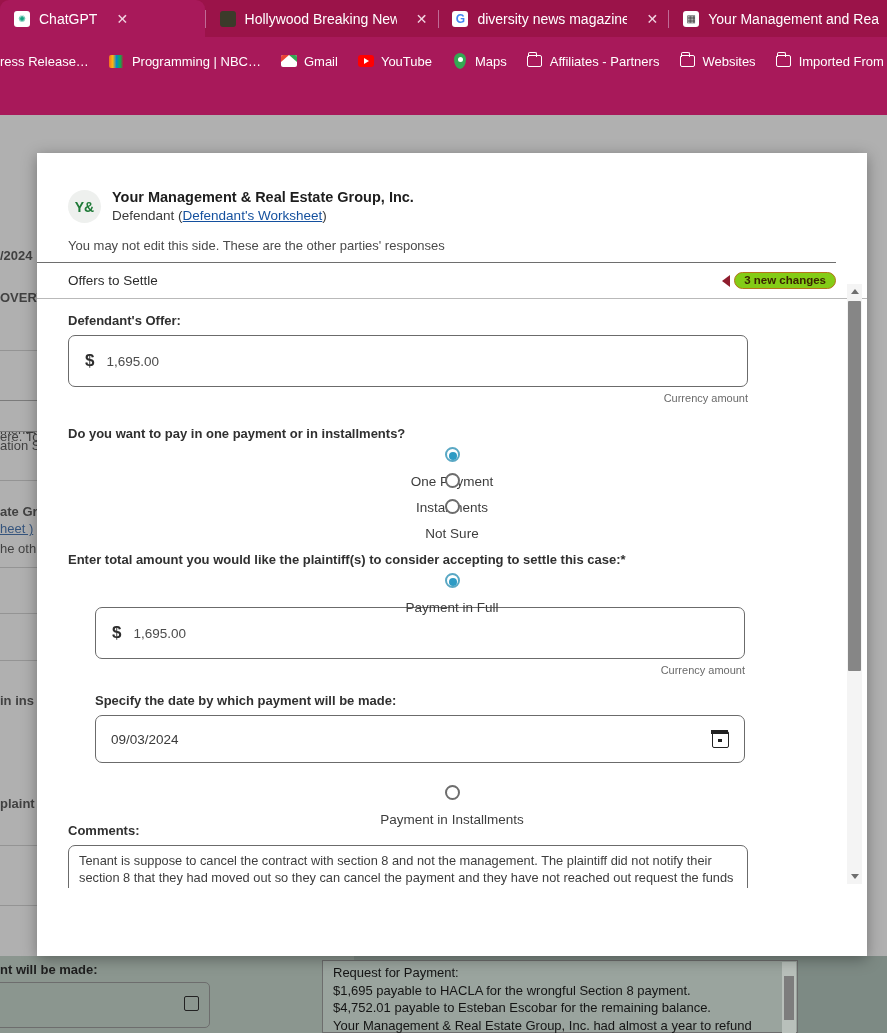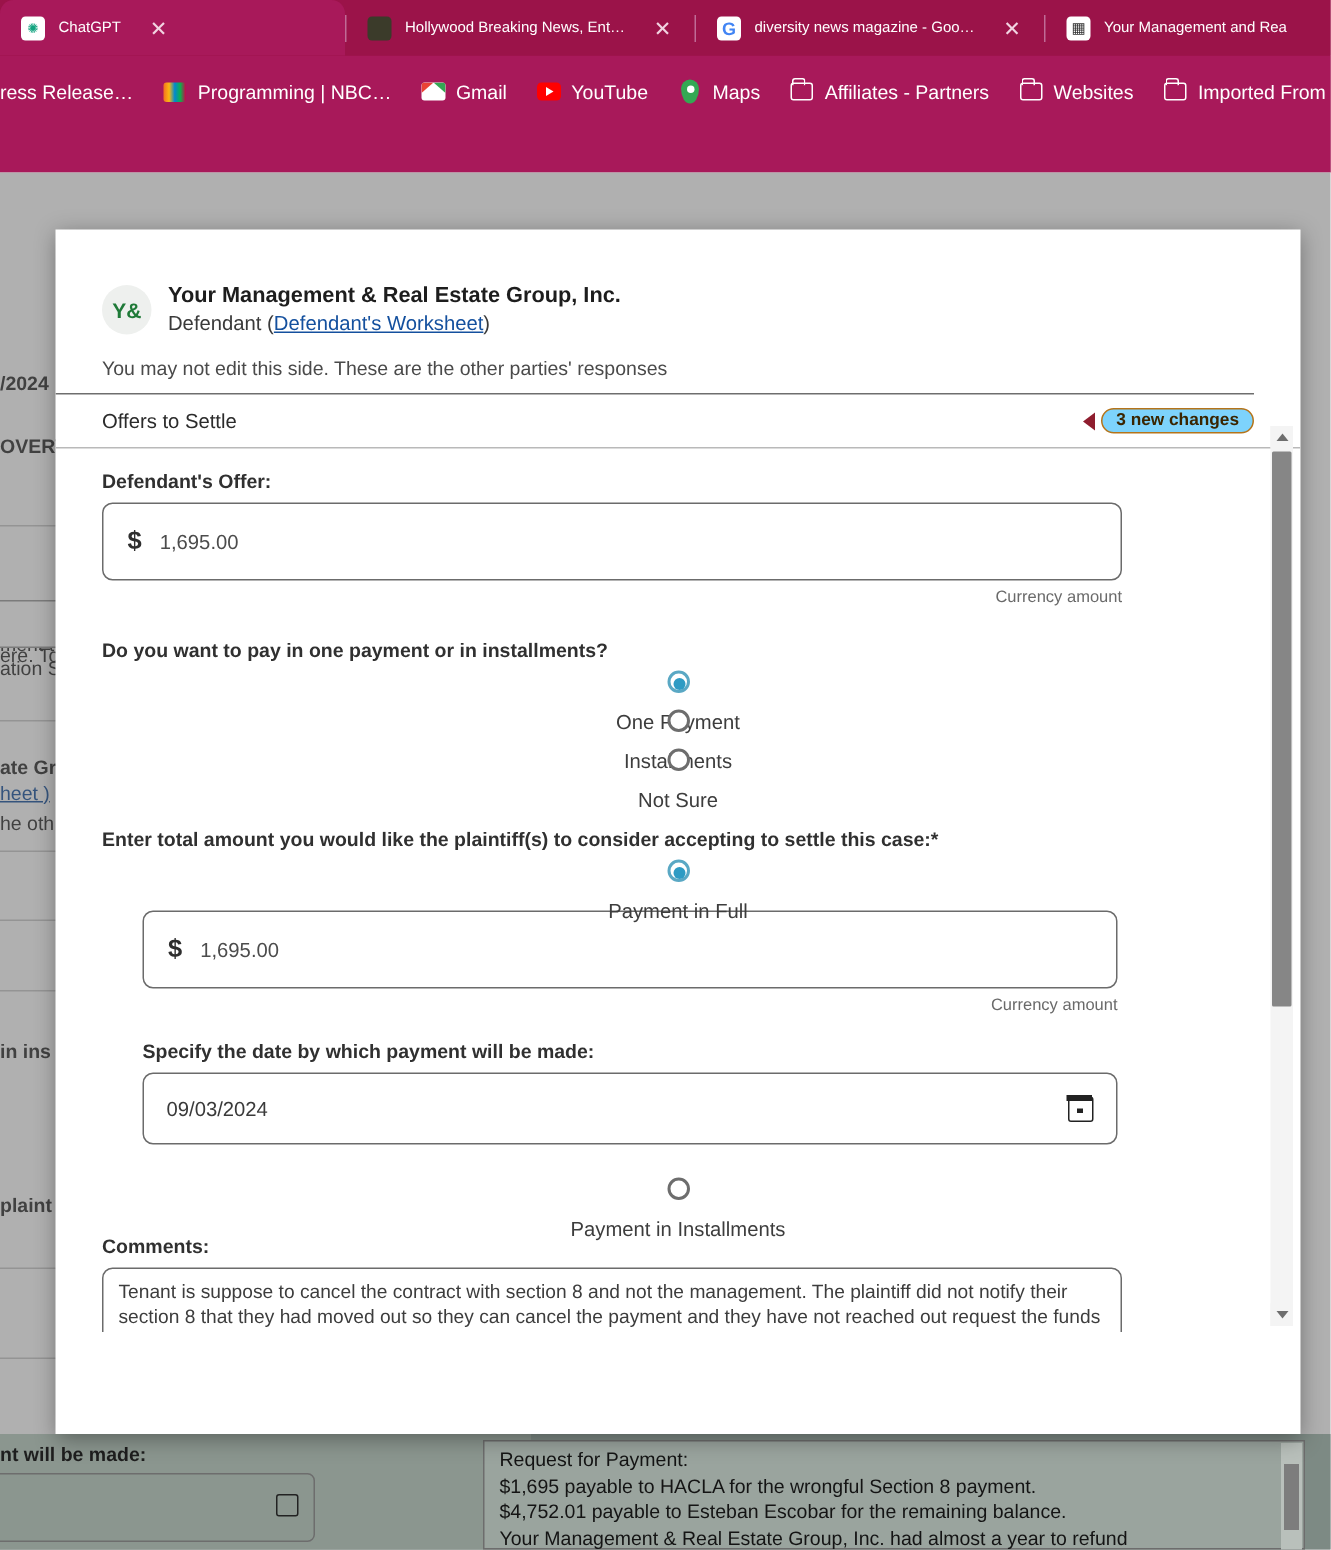--- a/index.html
+++ b/index.html
@@ -13,21 +13,21 @@
 
   
   #browser-chrome { position: absolute; left:0; top:0; width:887px; height:115px; background:#9b1349; }
   #tabstrip { position:absolute; left:0; top:0; width:887px; height:37px; background:#9b1349; display:flex; align-items:flex-end; }
   .tab { height:37px; display:flex; align-items:center; gap:9px; padding:0 8px 0 14px; position:relative; }
   .tab.active { background:#a8195a; border-top-left-radius:9px; border-top-right-radius:9px; }
   .tab-favicon { width:16px; height:16px; border-radius:3px; flex:0 0 16px; display:flex; align-items:center; justify-content:center; font-size:9px; overflow:hidden; }
   .fav-chatgpt { background:#ffffff; color:#10a37f; }
   .fav-img { background:#3b3b2a; }
   .fav-news { background:#ffffff; }
-  .tab-title { color:#ffffff; font-size:10px; white-space:nowrap; overflow:hidden; text-overflow:clip; }
+  .tab-title { color:#ffffff; font-size:14px; white-space:nowrap; overflow:hidden; text-overflow:clip; }
   .tab-close { color:#f2d5e2; font-size:14px; margin-left:8px; width:16px; text-align:center; cursor:pointer; }
   .tab-sep { width:1px; height:18px; background:#c06b96; align-self:center; }
 
   #chrome-body { position:absolute; left:0; top:37px; width:887px; height:78px; background:#a8195a; }
   #bookmarks-bar { position:absolute; left:0; top:46px; width:887px; height:30px; display:flex; align-items:center; gap:0px; }
   .bm { display:flex; align-items:center; gap:7px; padding:0 10px; height:26px; white-space:nowrap; cursor:pointer; }
   .bm-label { color:#ffffff; font-size:13px; }
   .bm-ico { width:16px; height:16px; flex:0 0 16px; display:flex; align-items:center; justify-content:center; }
   .folder-ico { width:15px; height:12px; border:1.6px solid #ffffff; border-radius:2px; position:relative; }
   .folder-ico::before { content:""; position:absolute; top:-4px; left:0px; width:7px; height:4px; border:1.6px solid #ffffff; border-bottom:none; border-top-left-radius:2px; border-top-right-radius:2px; }
@@ -54,21 +54,21 @@
   .party-row { display:flex; align-items:center; gap:11px; padding:35px 0 0 31px; }
   .avatar { width:33px; height:33px; border-radius:50%; background:#eef0ee; color:#1f7a38; font-weight:bold; font-size:14px; display:flex; align-items:center; justify-content:center; flex:0 0 33px; }
   .party-name { font-size:14.5px; font-weight:bold; color:#1d1d1d; line-height:18px; }
   .party-sub { font-size:13.5px; color:#3a3a3a; line-height:19px; }
   .party-sub a { color:#14509e; }
   .notice { font-size:13px; color:#4a4a4a; padding:13px 0 9px 31px; border-bottom:1px solid #6e6e6e; margin:0 31px 0 0; }
   .section-bar { display:flex; align-items:center; justify-content:space-between; padding:9px 31px 9px 31px; border-bottom:1px solid #b9b9b9; }
   .section-title { font-size:13.5px; color:#2b2b2b; }
   .changes-wrap { display:flex; align-items:center; gap:4px; }
   .tri-left { width:0;height:0;border-top:6px solid transparent;border-bottom:6px solid transparent;border-right:8px solid #8f1d2e; }
-  .badge { background:#7dd3fc; border:1px solid #b5741a; border-radius:10px; padding:1px 9px 2px 9px; font-size:11.5px; font-weight:bold; color:#3a2500; }
+  .badge { background:#84cc16; border:1px solid #b5741a; border-radius:10px; padding:1px 9px 2px 9px; font-size:11.5px; font-weight:bold; color:#3a2500; }
 
   .form-body { padding:14px 31px 0 31px; }
   .fld-label { font-size:13px; font-weight:bold; color:#303030; margin-bottom:7px; }
   .money-input { height:52px; border:1px solid #6b6b6b; border-radius:7px; display:flex; align-items:center; padding:0 16px; gap:12px; background:#fff; }
   .dollar { font-size:17px; font-weight:bold; color:#2e2e2e; }
   .money-val { font-size:13.5px; color:#4c4c4c; }
   .hint { font-size:11px; color:#6a6a6a; text-align:right; margin-top:5px; }
 
   .qlabel { font-size:13px; font-weight:bold; color:#303030; margin:22px 0 6px 0; }
   .radio-row { display:flex; align-items:center; gap:12px; height:26px; margin-bottom:0px; cursor:pointer;flex-direction:column; }
@@ -92,21 +92,21 @@
   .sb-arrow { width:15px; height:15px; display:flex; align-items:center; justify-content:center; background:#f4f4f4; cursor:pointer; }
   .sb-up { width:0;height:0;border-left:4px solid transparent;border-right:4px solid transparent;border-bottom:5px solid #6e6e6e; }
   .sb-dn { width:0;height:0;border-left:4px solid transparent;border-right:4px solid transparent;border-top:5px solid #6e6e6e; }
   #sb-thumb { position:absolute; left:1px; top:17px; width:13px; height:370px; background:#868686; border-radius:1px; cursor:pointer; }
 
   
   #bg-bottom { position:absolute; left:0; top:956px; width:887px; height:77px; background:#7d8a84; }
   .bb-left { position:absolute; left:0; top:0; width:354px; height:77px; background:#8b968f; }
   .bb-text { position:absolute; font-size:13px; color:#1e1e1e; white-space:nowrap; }
   .bb-box { position:absolute; border:1px solid #6d6d6d; border-radius:5px; }
-  #bb-panel { position:absolute; left:322px; top:4px; width:548px; height:73px; border:1px solid #6d6d6d; background:#9aa49e; }
+  #bb-panel { position:absolute; left:322px; top:4px; width:476px; height:73px; border:1px solid #6d6d6d; background:#9aa49e; }
   .bb-line { font-size:13px; color:#141414; line-height:17.5px; white-space:nowrap; }
   #bb-sb { position:absolute; right:1px; top:1px; width:14px; height:71px; background:#b9c0bb; }
   #bb-thumb { position:absolute; left:2px; top:14px; width:10px; height:44px; background:#7d7d7d; }
 </style>
 </head>
 <body>
 
 <div id="browser-chrome">
   <div id="chrome-body"></div>
 

